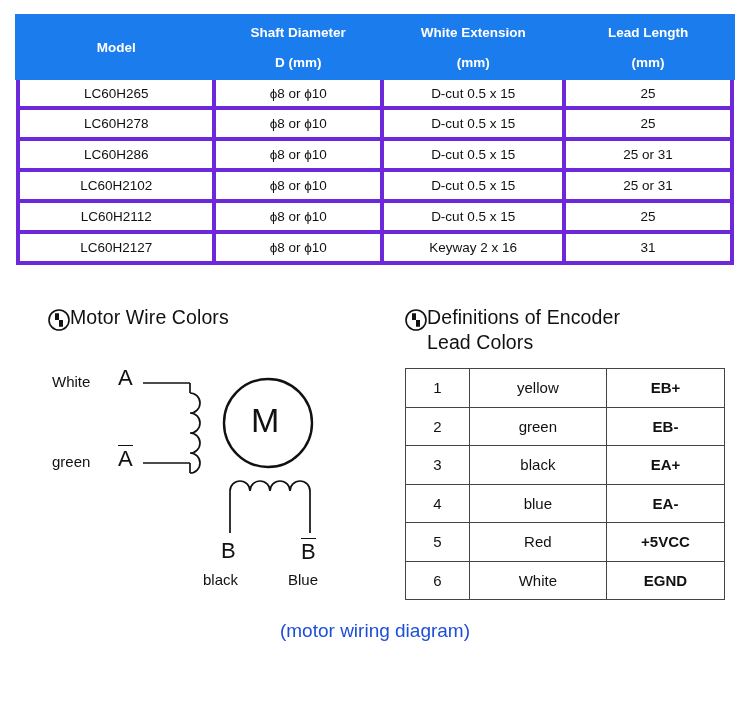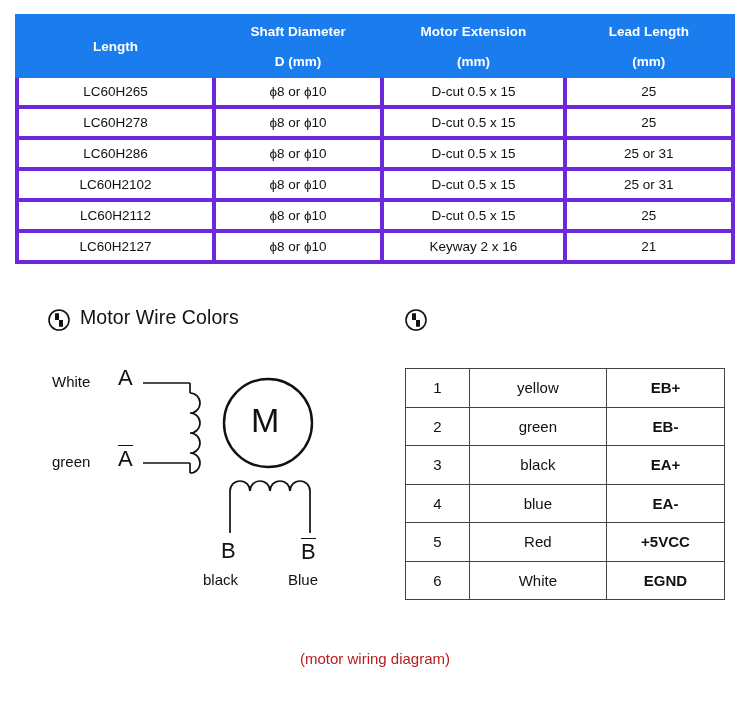--- a/index.html
+++ b/index.html
@@ -25,21 +25,21 @@
     left: 15px;
     top: 14px;
     width: 720px;
   }
   table.spec {
     border-collapse: collapse;
     width: 100%;
     table-layout: fixed;
   }
   table.spec td, table.spec th {
-    border: 4px solid #eab308;
+    border: 6px solid #eab308;
     text-align: center;
     vertical-align: middle;
     font-size: 13.5px;
     font-weight: normal;
     padding: 0;
     height: 30px;
     color: #111;
   }
   table.spec thead td {
     background: #1b7ced;
@@ -58,21 +58,20 @@
   .col-model { width: 27.5%; }
   .col-dia   { width: 23.5%; }
   .col-ext   { width: 25.5%; }
   .col-len   { width: 23.5%; }
 
   
   .section-head {
     position: absolute;
     display: flex;
     align-items: flex-start;
-    gap: 10px;
   }
   .bullet-icon {
     flex: 0 0 auto;
     width: 22px;
     height: 22px;
     margin-top: 4px;
   }
   .sec-title {
     font-size: 19.5px;
     line-height: 25px;
@@ -131,37 +130,36 @@
   .enc-c1 { width: 20%; }
   .enc-c2 { width: 43%; }
   .enc-c3 { width: 37%; font-weight: bold; }
 
   .caption {
     position: absolute;
     left: 0;
     top: 620px;
     width: 750px;
     text-align: center;
-    font-size: 15px;
-    color: #b91c1c;
-    margin-top: 30px;
+    font-size: 19px;
+    color: #1d4ed8;
   }
 </style>
 </head>
 <body>
 
 <div class="page">
 
   <div class="spec-table-wrap">
     <table class="spec">
       <thead>
         <tr>
-          <td class="model-cell col-model" rowspan="2">Length</td>
+          <td class="model-cell col-model" rowspan="2">Model</td>
           <td class="col-dia">Shaft Diameter</td>
-          <td class="col-ext">Motor Extension</td>
+          <td class="col-ext">White Extension</td>
           <td class="col-len">Lead Length</td>
         </tr>
         <tr>
           <td>D (mm)</td>
           <td>(mm)</td>
           <td>(mm)</td>
         </tr>
       </thead>
       <tbody>
         <tr>
@@ -191,21 +189,21 @@
         <tr>
           <td>LC60H2112</td>
           <td>ϕ8 or ϕ10</td>
           <td>D-cut 0.5 x 15</td>
           <td>25</td>
         </tr>
         <tr>
           <td>LC60H2127</td>
           <td>ϕ8 or ϕ10</td>
           <td>Keyway 2 x 16</td>
-          <td>21</td>
+          <td>31</td>
         </tr>
       </tbody>
     </table>
   </div>
 
   <div class="section-head" id="wire-head">
     <span class="bullet-icon">
       <svg width="22" height="22" viewBox="0 0 22 22">
         <circle cx="11" cy="11" r="10" fill="none" stroke="#111" stroke-width="1.6"></circle>
         <path d="M7 4.2 L7 11 L11 11 L11 17.8 L15 17.8 L15 11 L11 11 L11 4.2 Z" fill="#111"></path>
@@ -249,20 +247,24 @@
     <span class="wire-label" style="left:248px; top:216px;">Blue</span>
   </div>
 
   <div class="section-head" id="enc-head">
     <span class="bullet-icon">
       <svg width="22" height="22" viewBox="0 0 22 22">
         <circle cx="11" cy="11" r="10" fill="none" stroke="#111" stroke-width="1.6"></circle>
         <path d="M7 4.2 L7 11 L11 11 L11 17.8 L15 17.8 L15 11 L11 11 L11 4.2 Z" fill="#111"></path>
       </svg>
     </span>
+    <span class="sec-title">
+      <span>Definitions of Encoder</span><br>
+      <span>Lead Colors</span>
+    </span>
   </div>
 
   <div class="enc-table-wrap">
     <table class="enc">
       <tbody>
         <tr>
           <td class="enc-c1">1</td>
           <td class="enc-c2">yellow</td>
           <td class="enc-c3">EB+</td>
         </tr>

